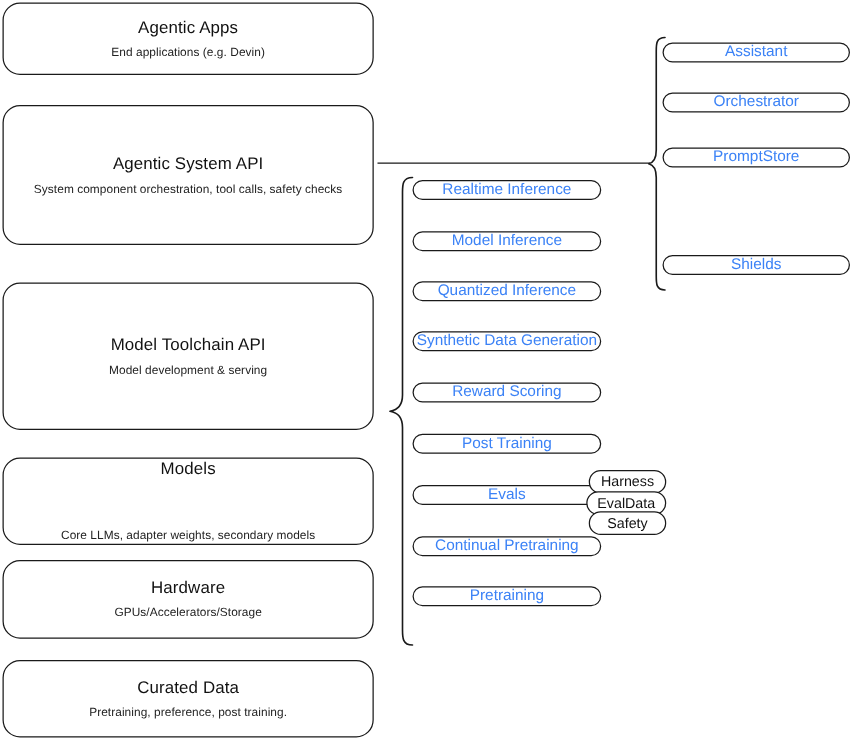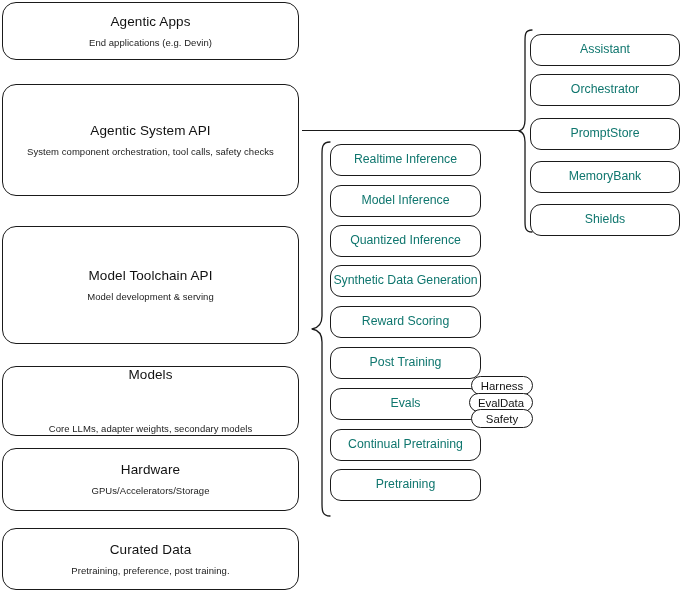--- a/index.html
+++ b/index.html
@@ -49,22 +49,22 @@
     color: #222222;
     margin-top: 6px;
     letter-spacing: 0.05px;
   }
 
   
   .chip {
     border-radius: 11px;
     border-width: 1.4px;
     font-size: 12.3px;
-    color: #0f766e;
-    height: 32px;
+    color: #3b82f6;
+    height: 16px;
   }
 
   
   .badge {
     position: absolute;
     box-sizing: border-box;
     border: 1.3px solid #1a1a1a;
     border-radius: 999px;
     background: #ffffff;
     display: flex;
@@ -194,21 +194,18 @@
   </div>
 
   <div class="node chip" style="left:530px; top:74px; width:150px;">
     <span>Orchestrator</span>
   </div>
 
   <div class="node chip" style="left:530px; top:118px; width:150px;">
     <span>PromptStore</span>
   </div>
 
-  <div class="node chip" style="left:530px; top:161px; width:150px;">
-    <span>MemoryBank</span>
-  </div>
 
   <div class="node chip" style="left:530px; top:204px; width:150px;">
     <span>Shields</span>
   </div>
 
 </div>
 
 </body></html>

